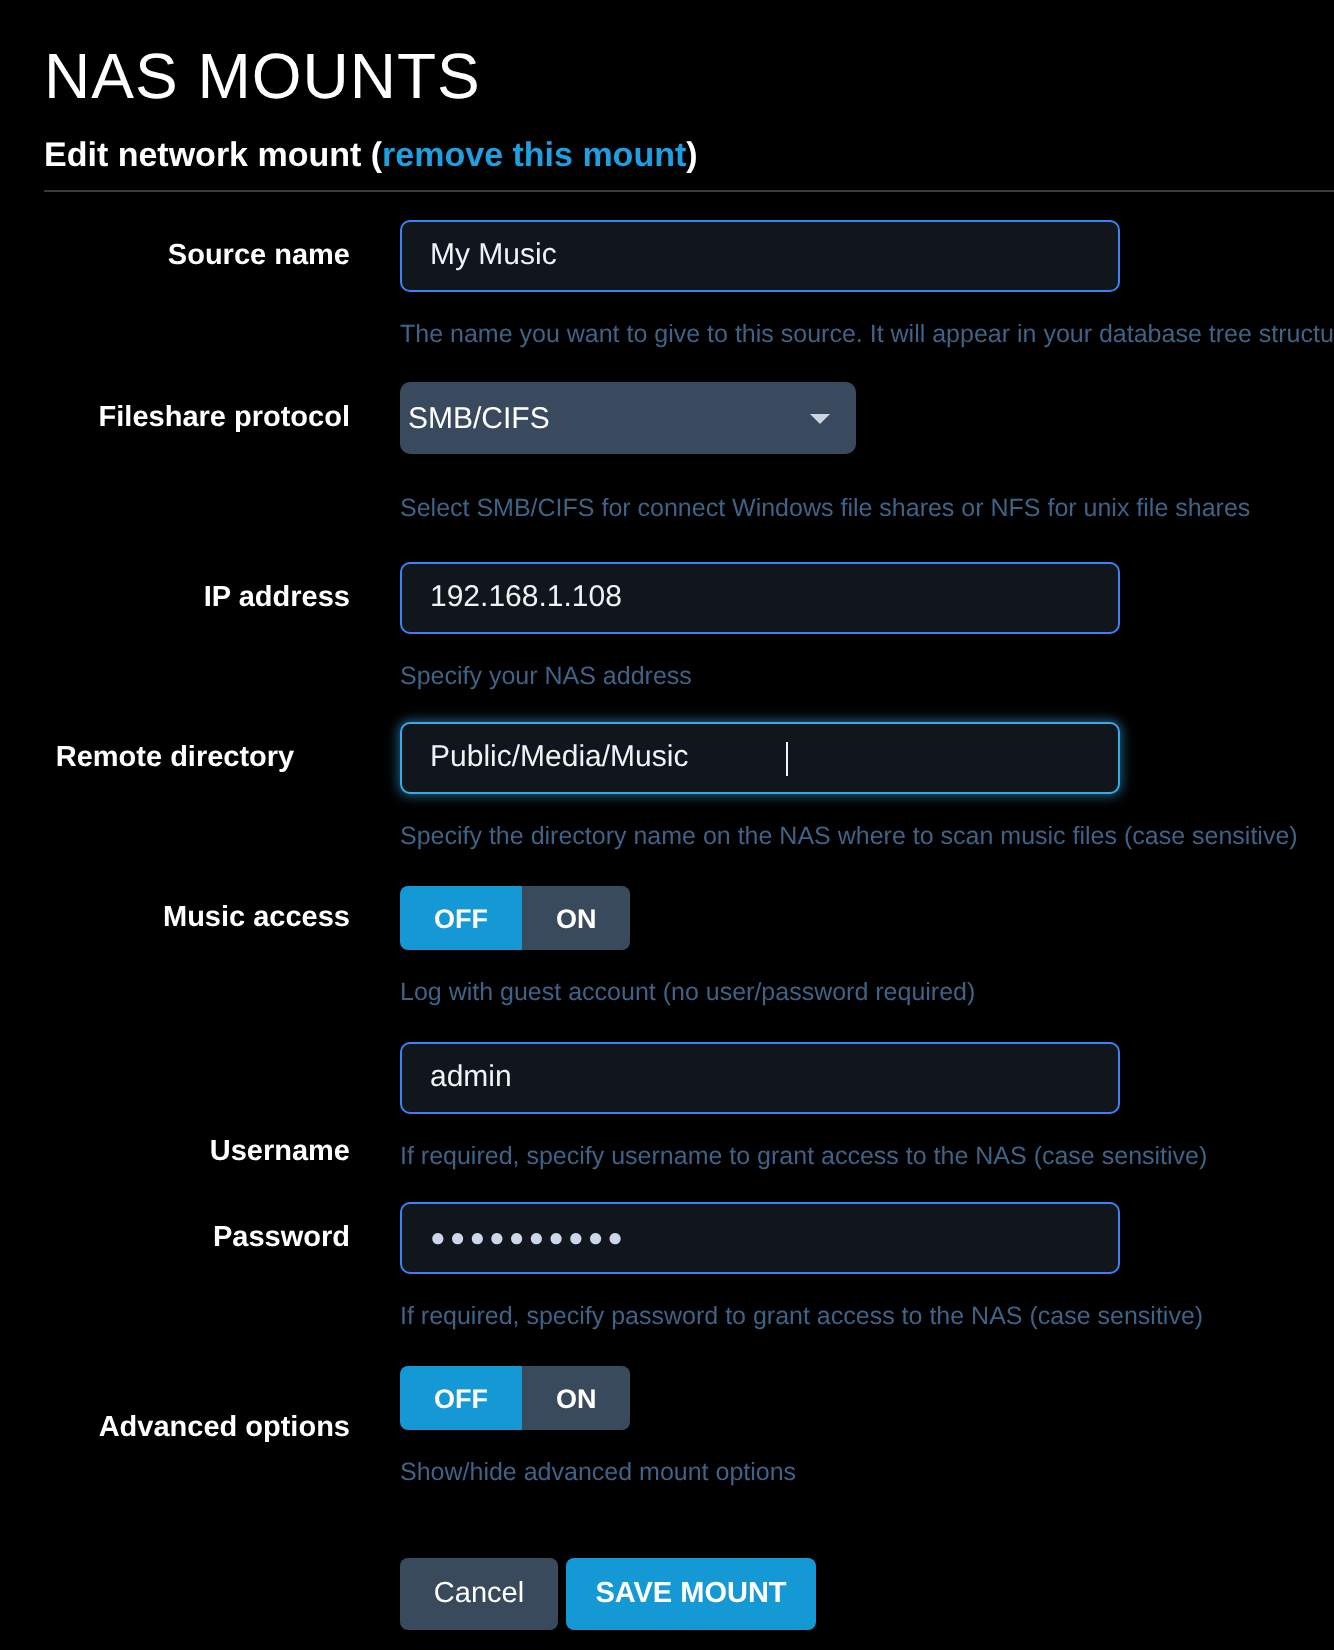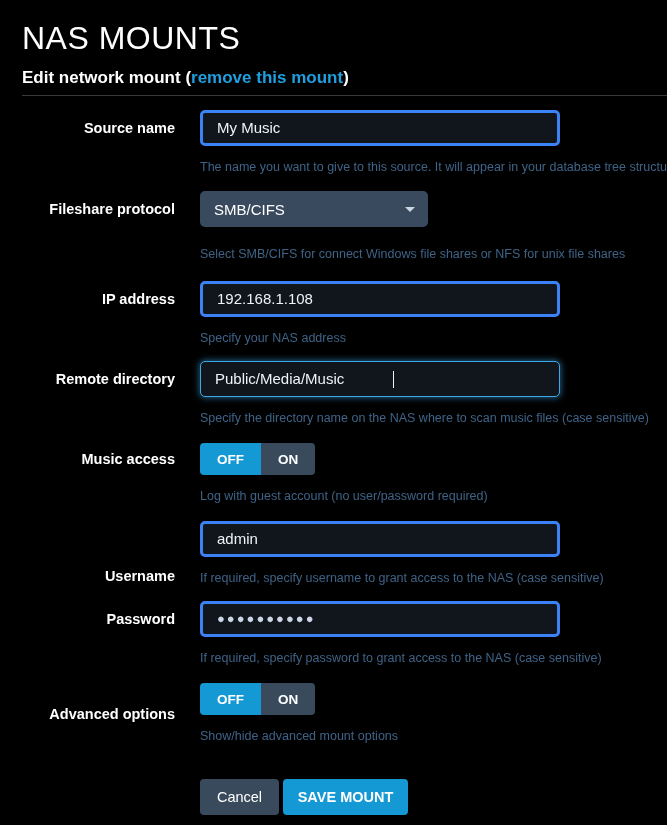--- a/index.html
+++ b/index.html
@@ -31,41 +31,41 @@
 
   
   .row { position: absolute; left: 0; width: 667px; }
   .label {
     position: absolute; left: 0; width: 175px; text-align: right;
     font-size: 14.5px; font-weight: bold; color: #ffffff;
     line-height: 18px;
   }
   .field-input {
     position: absolute; left: 200px; width: 360px; height: 36px;
-    background: #11151c; border: 3px solid #3b82f6; border-radius: 5px;
+    background: #11151c; border: 1px solid #3b82f6; border-radius: 5px;
     color: #eef3f8; font-size: 15px; font-family: "Liberation Sans", sans-serif;
     padding: 0 14px; line-height: 34px;
     display: flex; align-items: center;
   }
   .field-input.focused {
     border: 1px solid #3ba8e8;
     box-shadow: 0 0 6px 1px rgba(59,168,232,0.55);
     gap: 48px;
   }
   .caret {
     display: inline-block; width: 1px; height: 17px;
     background: #eef3f8; margin-left: 1px;
   }
   .dots { letter-spacing: 2px; font-size: 13px; color: #ccd8e8; }
 
   .select-box {
     position: absolute; left: 200px; width: 228px; height: 36px;
     background: #3a4a5e; border: none; border-radius: 5px;
     color: #ffffff; font-size: 15px;
-    padding: 0 14px; display: flex; align-items: center;
+    padding: 0 4px; display: flex; align-items: center;
   }
   .select-arrow {
     position: absolute; right: 13px; top: 50%; margin-top: -2px;
     width: 0; height: 0;
     border-left: 5px solid transparent;
     border-right: 5px solid transparent;
     border-top: 5px solid #ccd6e2;
   }
 
   .help {
@@ -122,21 +122,21 @@
     <div class="help" style="top:56px;">Select SMB/CIFS for connect Windows file shares or NFS for unix file shares</div>
   </div>
 
   <div class="row" style="top:281px;">
     <div class="label" style="top:9px;">IP address</div>
     <div class="field-input">192.168.1.108</div>
     <div class="help" style="top:50px;">Specify your NAS address</div>
   </div>
 
   <div class="row" style="top:361px;">
-    <div class="label" style="top:9px;">Remote directory</div>
+    <div class="label" style="top:9px;text-align:center;">Remote directory</div>
     <div class="field-input focused">
       <span>Public/Media/Music</span>
         <span class="caret"></span>
     </div>
     <div class="help" style="top:50px;">Specify the directory name on the NAS where to scan music files (case sensitive)</div>
   </div>
 
   <div class="row" style="top:443px;">
     <div class="label" style="top:7px;">Music access</div>
     <div class="toggle">

